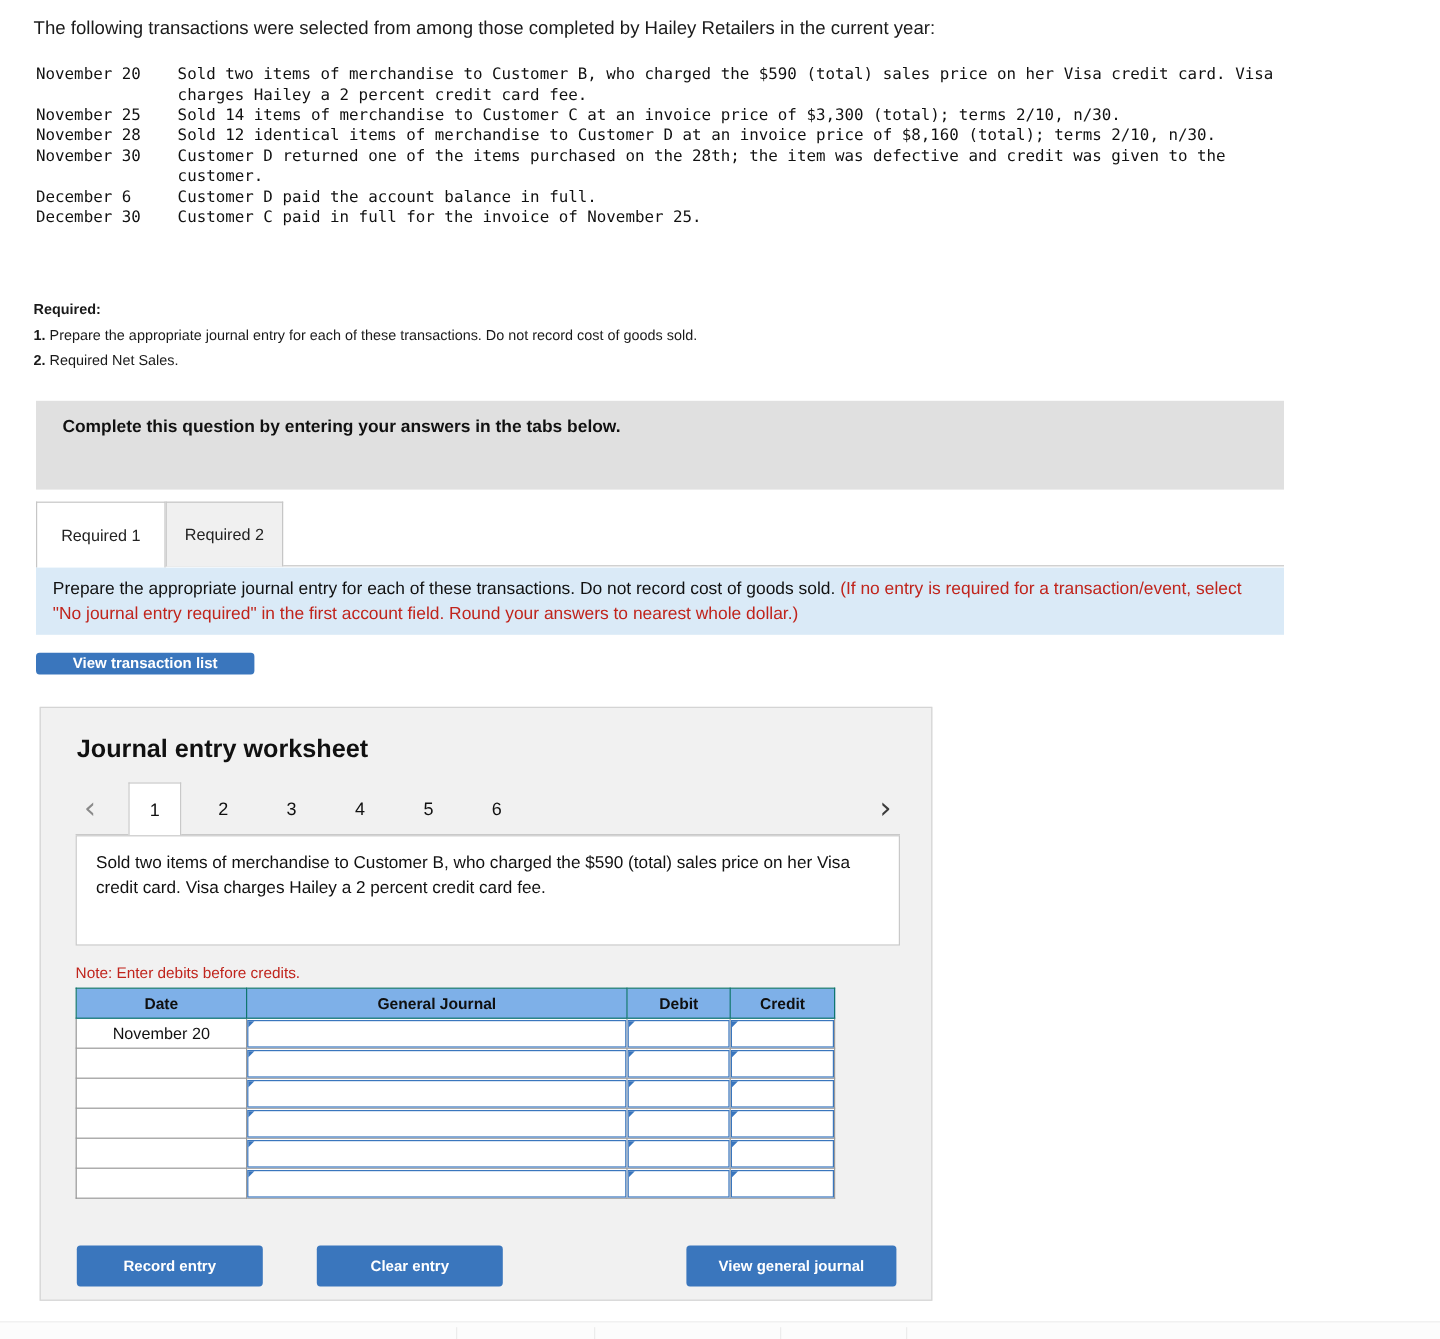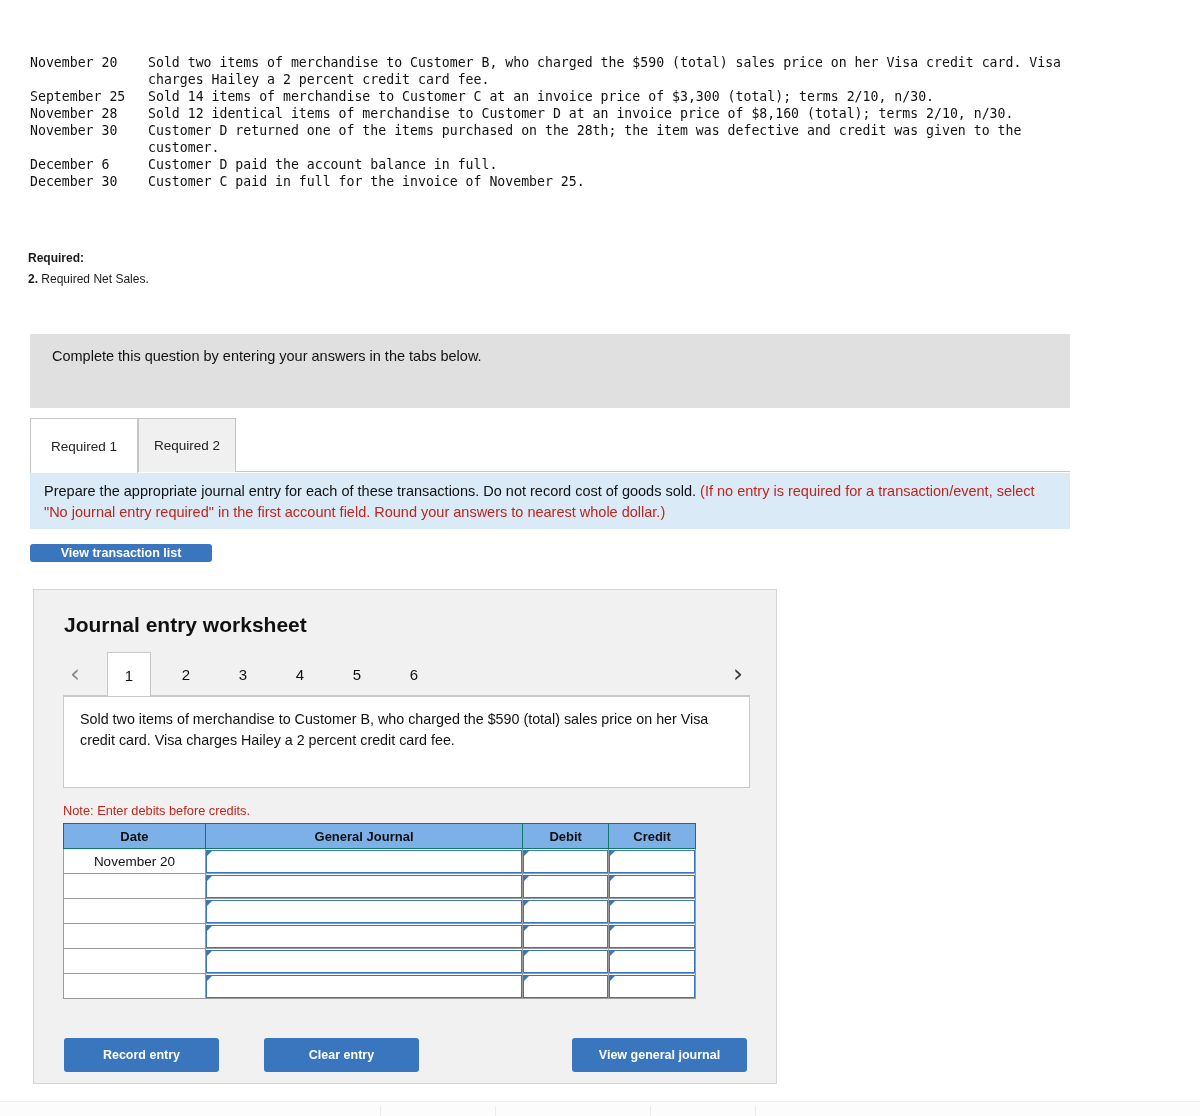--- a/index.html
+++ b/index.html
@@ -38,21 +38,21 @@
   .required .num { font-weight: bold; }
   .required p { margin: 0; }
 
   
   .callout {
     position: absolute; left: 30px; top: 334px; width: 1040px; height: 74px;
     background: #e0e0e0;
   }
   .callout-text {
     position: absolute; left: 22px; top: 14px;
-    font-size: 14.5px; font-weight: normal; color: #111;
+    font-size: 14.5px; font-weight: bold; color: #111;
   }
 
   
   .tabstrip {
     position: absolute; left: 30px; top: 418px; width: 1040px; height: 54px;
     border-bottom: 1px solid #c6c6c6;
   }
   .tab {
     position: absolute; top: 0; height: 54px;
     border: 1px solid #c6c6c6; border-bottom: none;
@@ -178,28 +178,29 @@
   }
   .bottombar .seg {
     position: absolute; top: 4px; width: 1px; height: 11px; background: #ececec;
   }
 </style>
 </head>
 <body>
 
 <div class="page">
 
+  <div class="intro">The following transactions were selected from among those completed by Hailey Retailers in the current year:</div>
 
   <div class="txns">
     <div class="txn-row">
       <div class="txn-date">November 20</div>
       <div class="txn-desc">Sold two items of merchandise to Customer B, who charged the $590 (total) sales price on her Visa credit card. Visa charges Hailey a 2 percent credit card fee.</div>
     </div>
     <div class="txn-row">
-      <div class="txn-date">September 25</div>
+      <div class="txn-date">November 25</div>
       <div class="txn-desc">Sold 14 items of merchandise to Customer C at an invoice price of $3,300 (total); terms 2/10, n/30.</div>
     </div>
     <div class="txn-row">
       <div class="txn-date">November 28</div>
       <div class="txn-desc">Sold 12 identical items of merchandise to Customer D at an invoice price of $8,160 (total); terms 2/10, n/30.</div>
     </div>
     <div class="txn-row">
       <div class="txn-date">November 30</div>
       <div class="txn-desc">Customer D returned one of the items purchased on the 28th; the item was defective and credit was given to the customer.</div>
     </div>
@@ -208,20 +209,21 @@
       <div class="txn-desc">Customer D paid the account balance in full.</div>
     </div>
     <div class="txn-row">
       <div class="txn-date">December 30</div>
       <div class="txn-desc">Customer C paid in full for the invoice of November 25.</div>
     </div>
   </div>
 
   <div class="required">
     <p class="hdr">Required:</p>
+    <p><span class="num">1.</span><span> Prepare the appropriate journal entry for each of these transactions. Do not record cost of goods sold.</span></p>
     <p><span class="num">2.</span><span> Required Net Sales.</span></p>
   </div>
 
   <div class="callout">
     <div class="callout-text">Complete this question by entering your answers in the tabs below.</div>
   </div>
 
   <div class="tabstrip">
     <div class="tab active" id="tab0">
       <span>Required 1</span>

